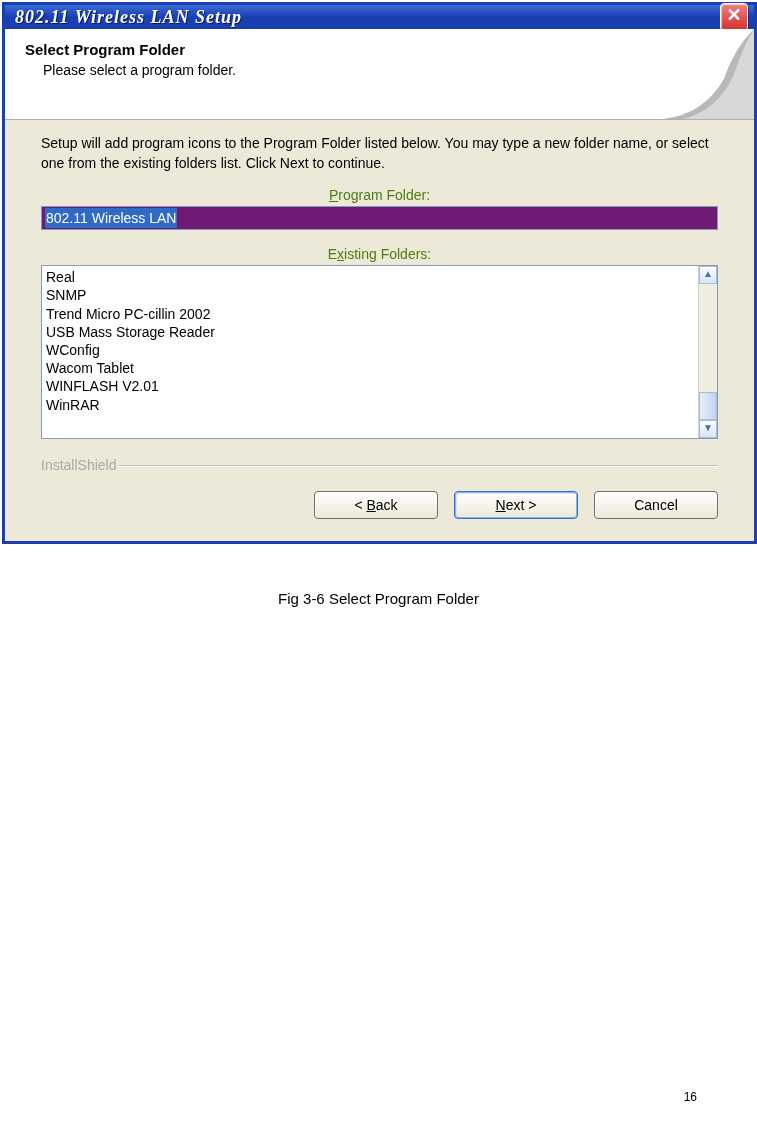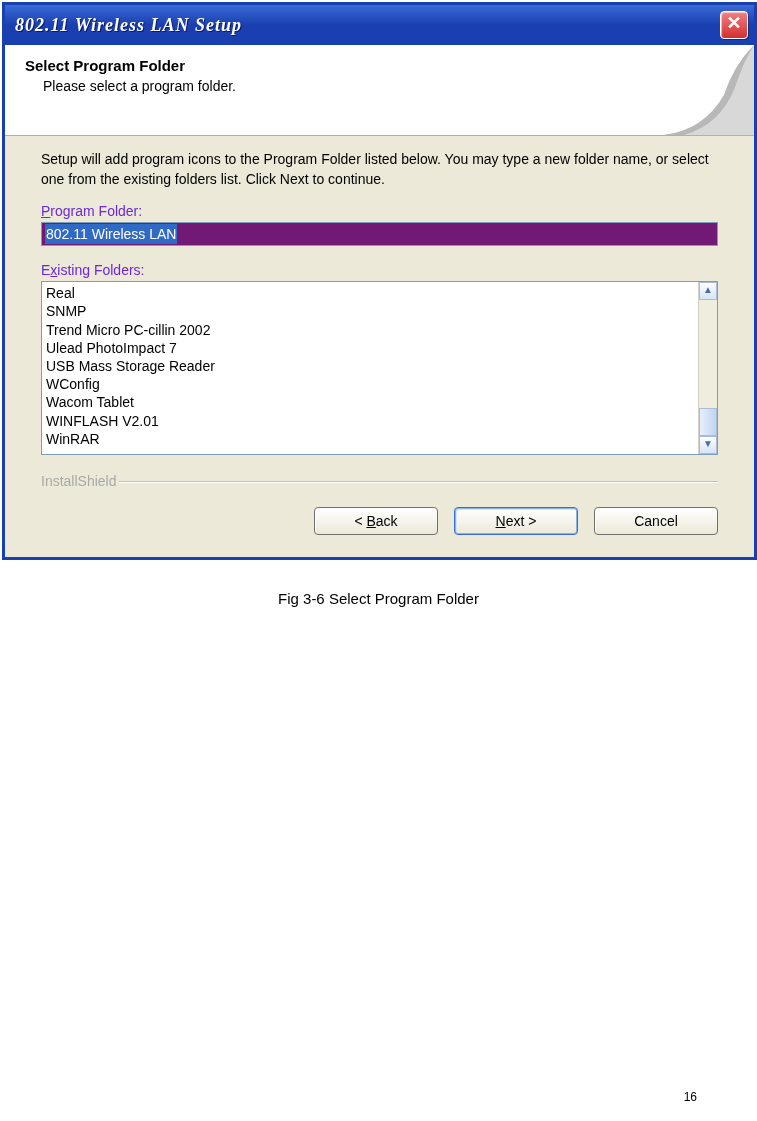--- a/index.html
+++ b/index.html
@@ -14,21 +14,21 @@
   }
   .dialog {
     position: absolute;
     left: 2px;
     top: 2px;
     width: 749px;
     border: 3px solid #1a3fb0;
     background: #ece9d8;
   }
   .titlebar {
-    height: 40px;
+    height: 24px;
     background: linear-gradient(to bottom, #3a6bd6 0%, #1a3fb0 50%, #1a3fb0 100%);
     display: flex;
     align-items: center;
     justify-content: space-between;
     padding: 0 6px 0 10px;
   }
   .titlebar-title {
     color: #ffffff;
     font-weight: bold;
     font-size: 18px;
@@ -83,22 +83,23 @@
     padding: 14px 36px 10px 36px;
   }
   .instruction {
     font-size: 14px;
     color: #000;
     line-height: 1.4;
     margin-bottom: 14px;
   }
   .field-label {
     font-size: 14px;
-    color: #6d28d9;
+    color: #4d7c0f;
     margin-bottom: 3px;
+    text-align: center;
   }
   .field-label .ul { text-decoration: underline; }
   .text-input {
     width: 100%;
     box-sizing: border-box;
     height: 24px;
     border: 1px solid #7f9db9;
     background: #701a75;
     font-family: Tahoma, Arial, sans-serif;
     font-size: 14px;
@@ -243,21 +244,20 @@
     <div class="text-input">
       <span class="sel">802.11 Wireless LAN</span>
     </div>
 
     <div class="field-label"><span>E</span><span class="ul">x</span><span>isting Folders:</span></div>
     <div class="listbox">
       <div class="listbox-content">
         <div class="listbox-item">Real</div>
         <div class="listbox-item">SNMP</div>
         <div class="listbox-item">Trend Micro PC-cillin 2002</div>
-        <div class="listbox-item">Ulead PhotoImpact 7</div>
         <div class="listbox-item">USB Mass Storage Reader</div>
         <div class="listbox-item">WConfig</div>
         <div class="listbox-item">Wacom Tablet</div>
         <div class="listbox-item">WINFLASH V2.01</div>
         <div class="listbox-item">WinRAR</div>
       </div>
       <div class="scrollbar-v">
         <div class="scroll-btn">▲</div>
         <div class="scroll-thumb-wrap" style="flex:1; justify-content:flex-end; display:flex; flex-direction:column;">
           <div class="scroll-thumb"></div>

